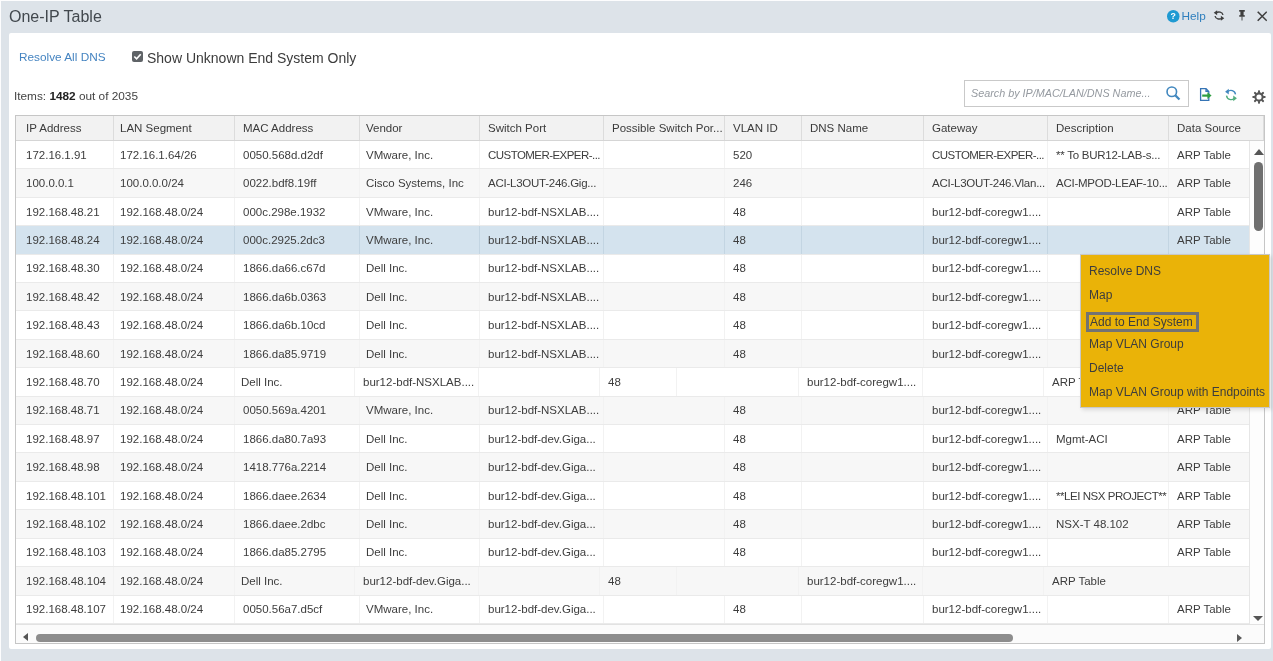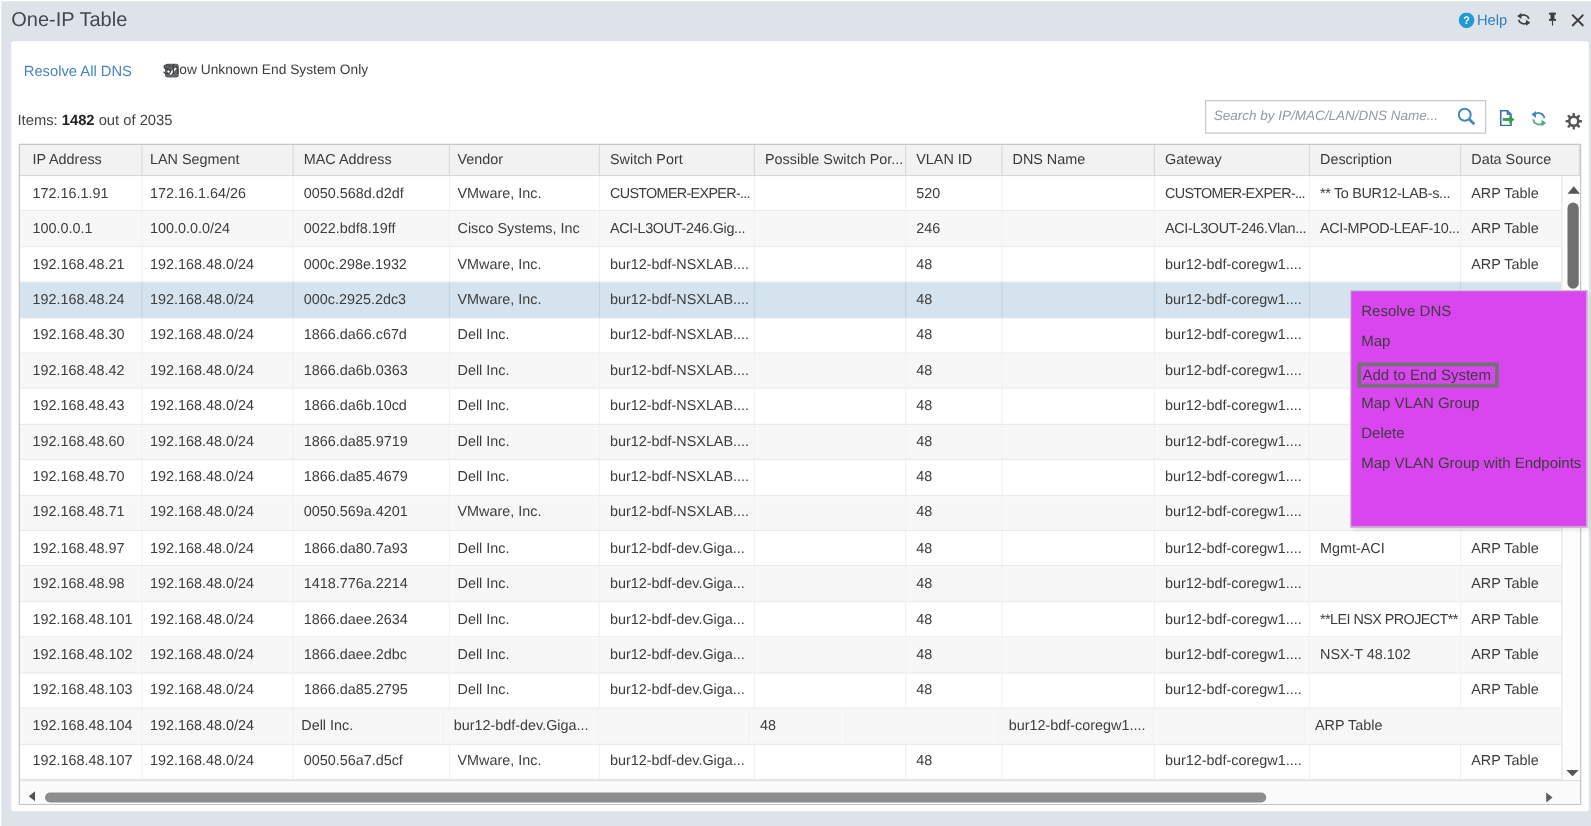--- a/index.html
+++ b/index.html
@@ -3,21 +3,21 @@
 <style>
 html,body{margin:0;padding:0}
 body{width:1273px;height:661px;position:relative;overflow:hidden;
   background:#dde3e9;font-family:"Liberation Sans",sans-serif;
   -webkit-font-smoothing:antialiased;}
 .abs{position:absolute}
 #title{left:9px;top:0;height:33px;line-height:33px;font-size:16px;color:#42484e}
 #panel{left:9px;top:33px;width:1262px;height:616px;background:#fff;border-radius:2px}
 #resolve{left:19px;top:49.5px;font-size:11.8px;color:#4584c1}
 #cb{left:132px;top:51px;width:11px;height:11px;background:#5f6367;border-radius:2px}
-#cblabel{left:130px;top:49.5px;font-size:11px;color:#3c3c3c}
+#cblabel{left:147px;top:49.5px;font-size:14px;color:#3c3c3c}
 #items{left:14px;top:89px;font-size:11.8px;color:#444}
 #items b{color:#222}
 #search{left:964px;top:80px;width:225px;height:27px;border:1px solid #c9c9c9;box-sizing:border-box;background:#fff}
 #search span{position:absolute;left:6px;top:6px;font-size:10.8px;font-style:italic;color:#959aa0}
 
 #tbl{left:15px;top:115px;width:1250px;height:529px;border:1px solid #c6c6c6;box-sizing:border-box;background:#fff}
 #thead{position:absolute;left:0;top:0;width:1248px;height:25px;background:#f2f2f2;
   border-bottom:1px solid #d5d5d5;box-sizing:border-box;display:flex;align-items:flex-end;
   font-size:11.5px;color:#3b3b3b}
 #thead .c{border-right:1px solid #dcdcdc}
@@ -40,21 +40,21 @@
 .tri{position:absolute;width:0;height:0}
 #vup{left:3.5px;top:7.5px;border-left:5px solid transparent;border-right:5px solid transparent;border-bottom:6px solid #555}
 #vdn{left:2.5px;top:474.5px;border-left:5px solid transparent;border-right:5px solid transparent;border-top:5.5px solid #555}
 
 #hsb{position:absolute;left:0;top:508px;width:1248px;height:19px;background:#fbfbfb;
   border-top:1px solid #e2e2e2;box-sizing:border-box}
 #hthumb{position:absolute;left:20px;top:8.5px;width:977px;height:8px;background:#8d8d8d;border-radius:4px}
 #hleft{left:7px;top:8px;border-top:4.5px solid transparent;border-bottom:4.5px solid transparent;border-right:5.5px solid #555}
 #hright{left:1221px;top:8.5px;border-top:4.5px solid transparent;border-bottom:4.5px solid transparent;border-left:5.5px solid #5a5a5a}
 
-#menu{left:1080px;top:232px;width:190px;height:190px;background:#d946ef;
+#menu{left:1080px;top:254px;width:190px;height:154px;background:#eab308;
   border:1px solid #c8c8c8;box-sizing:border-box;box-shadow:2px 2px 4px rgba(0,0,0,.12);
   padding-top:3.5px;font-size:12px;color:#3d3d3d}
 .mi{height:24.4px;line-height:24.4px;padding-left:8px;white-space:nowrap}
 #obox{position:absolute;left:5px;top:57px;width:113px;height:20px;border:3px solid #737373;
   box-sizing:border-box;display:flex;align-items:center;padding-left:1px;white-space:nowrap}
 
 #helptxt{left:1181.5px;top:0;height:33px;line-height:33px;font-size:11.8px;color:#2f7fbe}
 svg{display:block}
 </style></head>
 <body>
@@ -250,21 +250,20 @@
         <div class="c c5"></div>
         <div class="c c6">48</div>
         <div class="c c7"></div>
         <div class="c c8">bur12-bdf-coregw1....</div>
         <div class="c c9"></div>
         <div class="c c10">ARP Table</div>
       </div>
 <div class="r">
         <div class="c c0">192.168.48.70</div>
         <div class="c c1">192.168.48.0/24</div>
-        <div class="c c2">1866.da85.4679</div>
         <div class="c c3">Dell Inc.</div>
         <div class="c c4">bur12-bdf-NSXLAB....</div>
         <div class="c c5"></div>
         <div class="c c6">48</div>
         <div class="c c7"></div>
         <div class="c c8">bur12-bdf-coregw1....</div>
         <div class="c c9"></div>
         <div class="c c10">ARP Table</div>
       </div>
 <div class="r alt">

